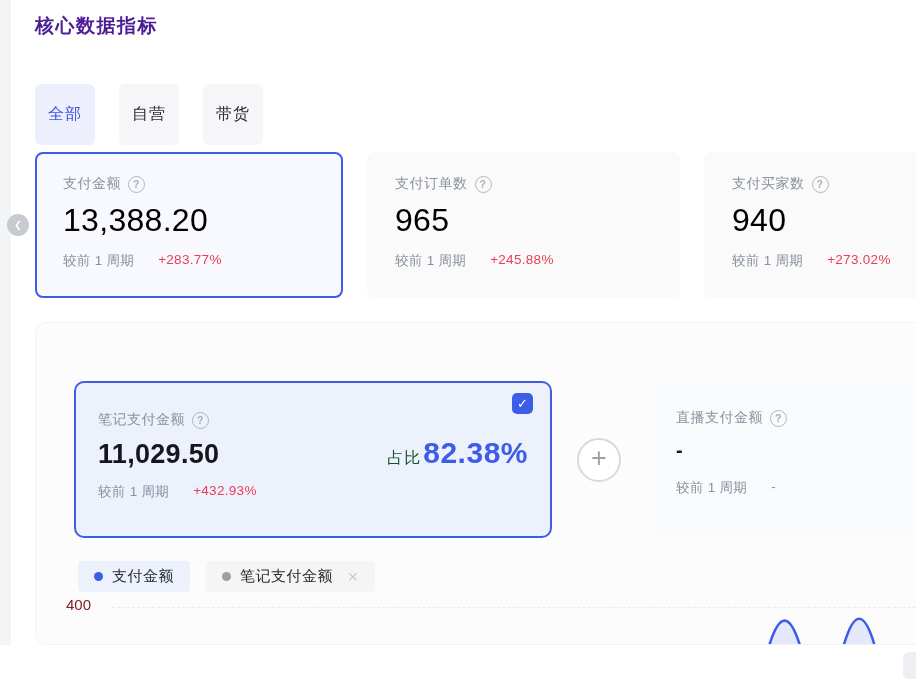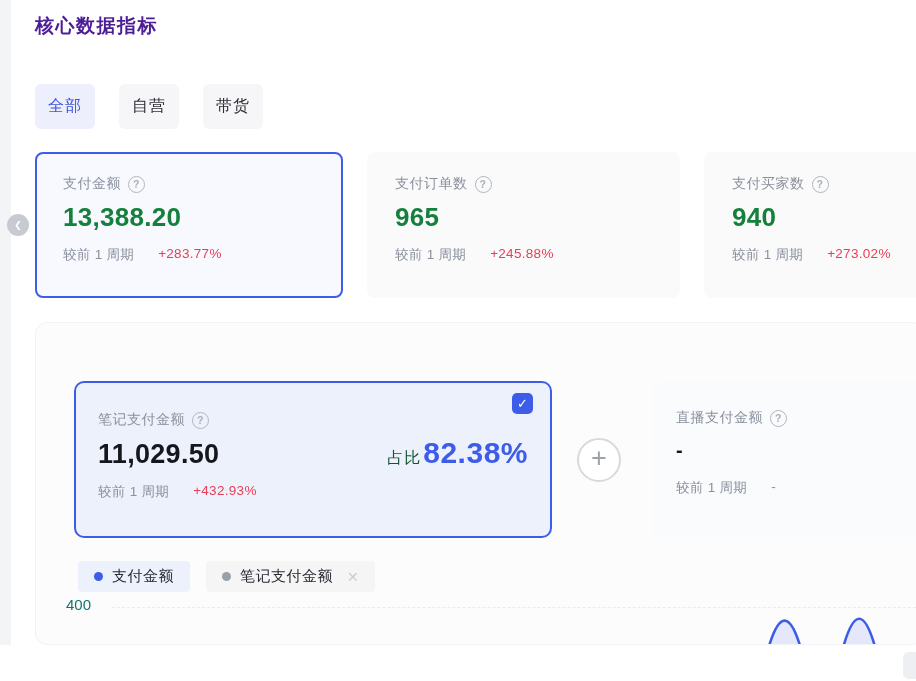--- a/index.html
+++ b/index.html
@@ -3,31 +3,31 @@
 <meta charset="utf-8">
 <style>
   html,body{margin:0;padding:0;background:#fff;}
   .screen{position:relative;width:916px;height:681px;background:#ffffff;overflow:hidden;
           font-family:"Liberation Sans","DejaVu Sans",sans-serif;-webkit-font-smoothing:antialiased;}
   .left-strip{position:absolute;left:0;top:0;width:11px;height:645px;background:#f3f4f6;}
 
   .page-title{position:absolute;left:35px;top:13px;font-size:19px;font-weight:700;color:#4c1d95;letter-spacing:1.5px;}
 
   .tabs{position:absolute;left:35px;top:84px;display:flex;gap:24px;}
-  .tab{height:37px;padding:4px 13px;display:flex;align-items:center;font-size:16px;border-radius:6px;
+  .tab{height:37px;padding:12px 13px;display:flex;align-items:center;font-size:16px;border-radius:6px;
        background:#f6f6f8;color:#2b2e35;cursor:pointer;letter-spacing:1px;}
   .tab.selected{background:#edeffc;color:#3c55dd;}
 
   .metrics{position:absolute;left:35px;top:152px;display:flex;gap:24px;width:1010px;}
   .mcard{box-sizing:border-box;height:146px;border-radius:8px;background:#fafafa;padding:23px 28px;flex:none;}
   .mcard.selected{background:#f8f9fe;border:2px solid #3d5de8;padding:21px 26px;}
   .m-label{font-size:14px;color:#8a919e;display:flex;align-items:center;gap:7px;letter-spacing:.5px;}
   .help{width:15px;height:15px;border:1.2px solid #b0b6bf;border-radius:50%;color:#a8aeb8;font-size:10.5px;
         display:inline-flex;align-items:center;justify-content:center;flex:none;font-weight:700;}
-  .m-value{margin-top:9px;font-size:26px;font-weight:700;color:#15803d;letter-spacing:.3px;}
+  .m-value{margin-top:9px;font-size:32px;font-weight:400;color:#000000;letter-spacing:.3px;}
   .delta-row{margin-top:13px;font-size:13.5px;color:#8a919e;display:flex;gap:24px;letter-spacing:.3px;}
   .delta{color:#e83e56;}
   .delta.gray{color:#8a919e;}
 
   .carousel-left{position:absolute;left:7px;top:214px;width:22px;height:22px;border-radius:50%;
         background:#c7cbd1;color:#fff;display:flex;align-items:center;justify-content:center;
         font-size:9px;cursor:pointer;z-index:5;}
 
   .panel{position:absolute;left:35px;top:322px;width:890px;height:323px;background:#fcfcfd;
          border:1px solid #f1f2f5;border-radius:12px;box-sizing:border-box;overflow:hidden;}
@@ -50,21 +50,21 @@
   .live-value{margin-top:12px;font-size:20px;font-weight:700;color:#15171c;}
   .live-card .delta-row{margin-top:17px;}
 
   .legend{position:absolute;left:42px;top:238px;display:flex;gap:16px;}
   .pill{height:31px;display:flex;align-items:center;gap:9px;padding:0 16px;border-radius:4px;font-size:15px;
         font-weight:500;color:#272b32;background:#f5f5f6;cursor:pointer;letter-spacing:.5px;}
   .pill.active{background:#edf1fc;}
   .dot{width:9px;height:9px;border-radius:50%;flex:none;}
   .pill-close{color:#c9cdd3;font-size:14px;margin-left:5px;cursor:pointer;}
 
-  .axis-label{position:absolute;left:30px;top:273px;font-size:15px;color:#0f766e;}
+  .axis-label{position:absolute;left:30px;top:273px;font-size:15px;color:#7f1d1d;}
   .gridline{position:absolute;left:76px;right:8px;top:284px;border-top:1.5px dashed #eaebee;}
   .chart-svg{position:absolute;left:0;top:282px;width:888px;height:42px;display:block;}
 
   .float-widget{position:absolute;right:0;bottom:2px;width:13px;height:27px;background:#edeff2;
                 border-radius:6px 0 0 6px;cursor:pointer;}
 </style>
 </head>
 <body>
 
 <div class="screen">

